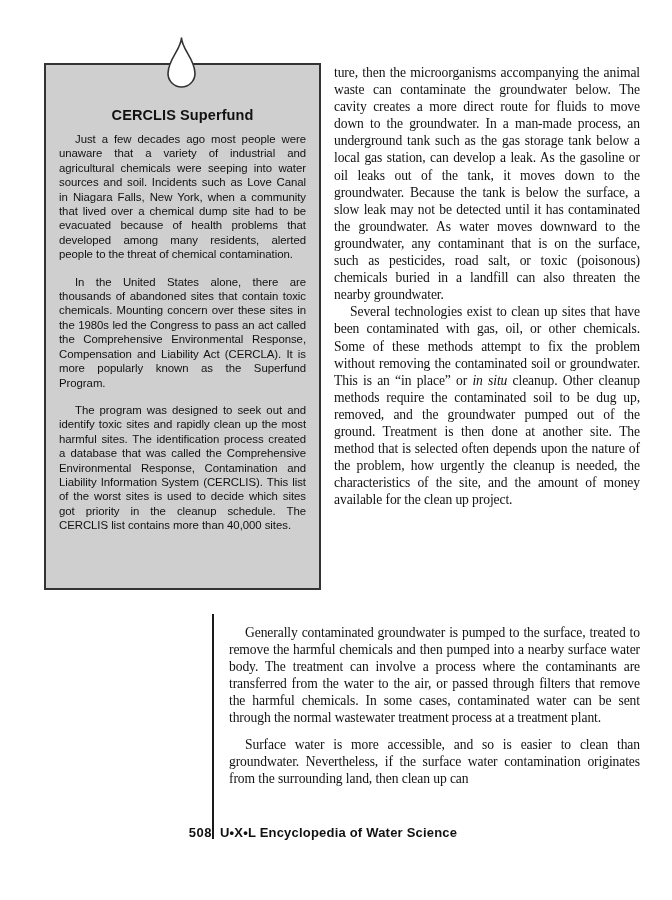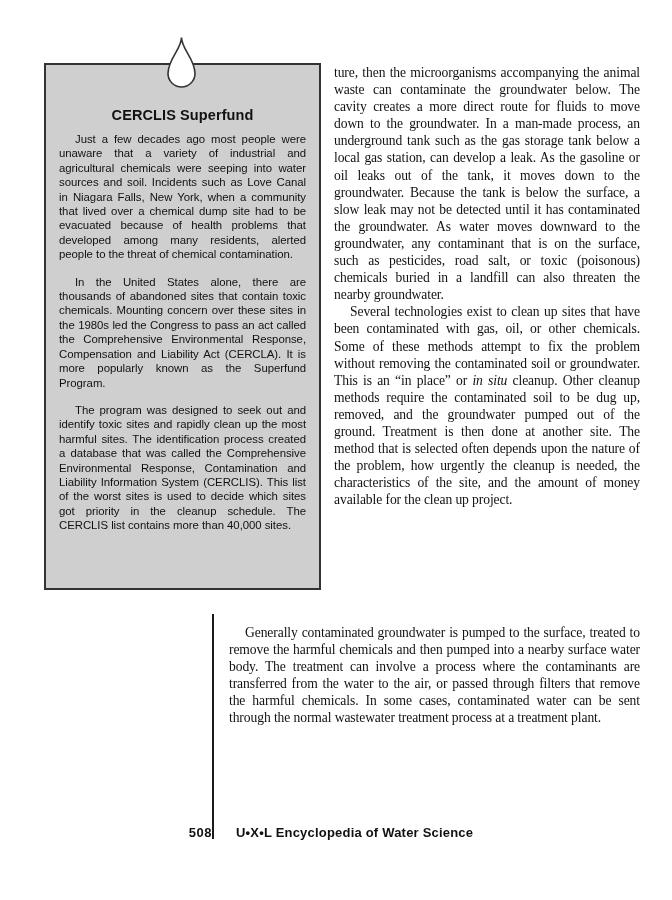--- a/index.html
+++ b/index.html
@@ -72,21 +72,21 @@
   }
   .footer{
     position:absolute;top:825px;left:0;width:672px;
     font:bold 13px/16px "Liberation Sans", sans-serif;
   }
   .pagenum{
     position:absolute;left:142px;width:70px;
     text-align:right;letter-spacing:.5px;
   }
   .footer-title{
-    position:absolute;left:236px;
+    position:absolute;left:220px;
     letter-spacing:.2px;
   }
 </style>
 </head>
 <body>
 
 <div class="page">
 
   <svg class="drop" viewBox="0 0 37 53">
     <path d="M18.5 1.5 C18.5 13 5 23 5 37.5 A13.5 13.5 0 1 0 32 37.5 C32 23 18.5 13 18.5 1.5 Z" fill="#ffffff" stroke="#333333" stroke-width="1.6"></path>
@@ -99,20 +99,21 @@
     <p>The program was designed to seek out and identify toxic sites and rapidly clean up the most harmful sites. The identification process created a database that was called the Comprehensive Environmental Response, Contamination and Liability Information System (CERCLIS). This list of the worst sites is used to decide which sites got priority in the cleanup schedule. The CERCLIS list contains more than 40,000 sites.</p>
   </aside>
 
   <div class="col-right">
     <p class="serif cont">ture, then the microorganisms accompanying the animal waste can contaminate the groundwater below. The cavity creates a more direct route for fluids to move down to the groundwater. In a man-made process, an underground tank such as the gas storage tank below a local gas station, can develop a leak. As the gasoline or oil leaks out of the tank, it moves down to the groundwater. Because the tank is below the surface, a slow leak may not be detected until it has contaminated the groundwater. As water moves downward to the groundwater, any contaminant that is on the surface, such as pesticides, road salt, or toxic (poisonous) chemicals buried in a landfill can also threaten the nearby groundwater.</p>
     <p class="serif indent"><span>Several technologies exist to clean up sites that have been contaminated with gas, oil, or other chemicals. Some of these methods attempt to fix the problem without removing the contaminated soil or groundwater. This is an “in place” or </span><i>in situ</i><span> cleanup. Other cleanup methods require the contaminated soil to be dug up, removed, and the groundwater pumped out of the ground. Treatment is then done at another site. The method that is selected often depends upon the nature of the problem, how urgently the cleanup is needed, the characteristics of the site, and the amount of money available for the clean up project.</span></p>
   </div>
 
   <div class="full-width">
     <p class="serif indent">Generally contaminated groundwater is pumped to the surface, treated to remove the harmful chemicals and then pumped into a nearby surface water body. The treatment can involve a process where the contaminants are transferred from the water to the air, or passed through filters that remove the harmful chemicals. In some cases, contaminated water can be sent through the normal wastewater treatment process at a treatment plant.</p>
+    <p class="serif indent">Surface water is more accessible, and so is easier to clean than groundwater. Nevertheless, if the surface water contamination originates from the surrounding land, then clean up can</p>
   </div>
 
   <div class="vrule"></div>
 
   <div class="footer">
     <span class="pagenum">508</span>
     <span class="footer-title">U•X•L Encyclopedia of Water Science</span>
   </div>
 
 </div>

